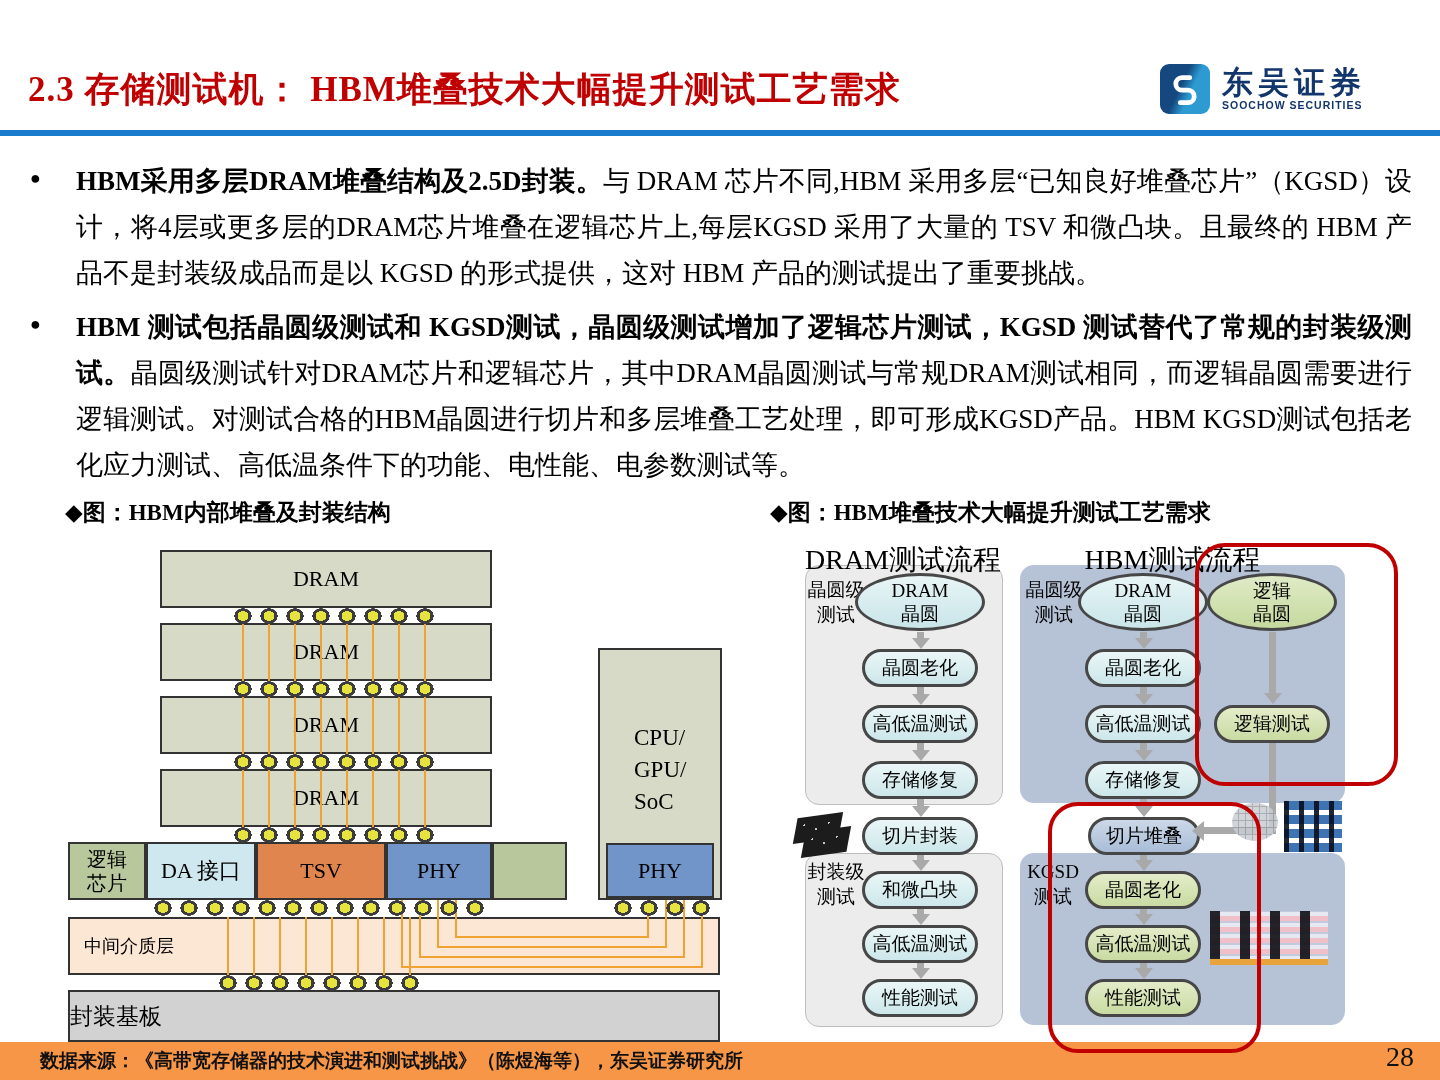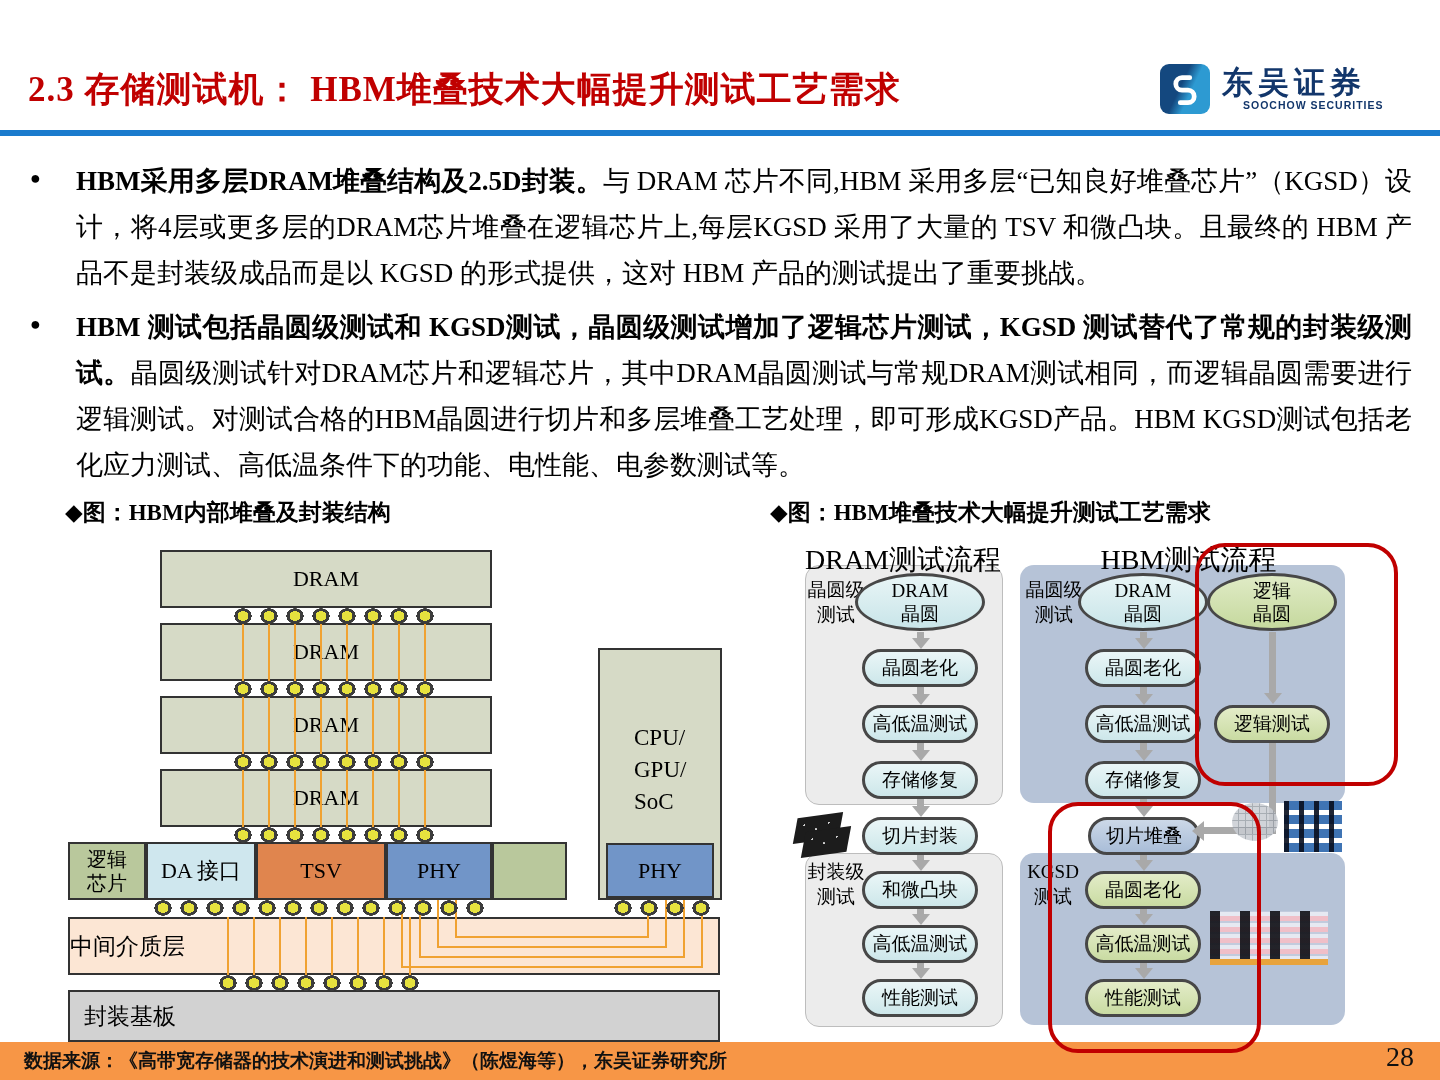--- a/index.html
+++ b/index.html
@@ -8,21 +8,21 @@
     background:#ffffff;font-family:"Liberation Serif","DejaVu Serif",serif;color:#000;
   }
   .abs{position:absolute;}
   .pre{white-space:pre-line;}
   
   .page-title{left:28px;top:66px;font-size:35px;font-weight:bold;color:#C00000;letter-spacing:1px;}
   .header-rule{left:0;top:130px;width:1440px;height:6px;background:#1A7BCD;}
   .logo-wrap{left:1160px;top:64px;display:flex;align-items:center;gap:12px;}
   .logo-icon{width:50px;height:50px;border-radius:9px;background:linear-gradient(115deg,#14487f 42%,#2d9ad2 60%);display:flex;align-items:center;justify-content:center;}
   .logo-cn{font-size:31px;font-weight:bold;color:#12366b;letter-spacing:5px;line-height:32px;font-family:"Liberation Sans",sans-serif;}
-  .logo-en{font-size:10.5px;font-weight:bold;color:#12366b;letter-spacing:1px;line-height:13px;font-family:"Liberation Sans",sans-serif;margin-left:21px;}
+  .logo-en{font-size:10.5px;font-weight:bold;color:#12366b;letter-spacing:1px;line-height:13px;font-family:"Liberation Sans",sans-serif;}
   
   .bullets{left:30px;top:158px;width:1382px;}
   .bullet{display:flex;margin-bottom:8px;}
   .bullet .dot{width:46px;font-size:18px;padding-top:10px;flex:none;}
   .bullet p{margin:0;font-size:27px;line-height:46px;text-align:justify;}
   .bullet b{font-weight:bold;}
   
   .fig-caption{font-size:23px;font-weight:bold;}
   
   .ldbox{position:absolute;border:2px solid #333;box-sizing:border-box;display:flex;align-items:center;justify-content:center;font-size:22px;text-align:center;z-index:1;}
@@ -68,21 +68,21 @@
     background-image:radial-gradient(1.5px 1.5px at 8px 8px,#cfcfcf 0 60%,transparent 70%),radial-gradient(1.5px 1.5px at 20px 14px,#cfcfcf 0 60%,transparent 70%),radial-gradient(1.5px 1.5px at 32px 9px,#cfcfcf 0 60%,transparent 70%);}
   .wafer-icon{position:absolute;width:46px;height:38px;border-radius:50%;background:#c9cdd3;opacity:.85;z-index:3;
     background-image:repeating-linear-gradient(90deg,transparent 0 6px,#9aa0a8 6px 7px),repeating-linear-gradient(0deg,transparent 0 6px,#9aa0a8 6px 7px);}
   .modules-icon{position:absolute;z-index:3;
     background-image:repeating-linear-gradient(90deg,rgba(8,14,30,.9) 0 5px,transparent 5px 15px),repeating-linear-gradient(0deg,#3f74b4 0 9px,#ffffff 9px 14px);}
   .xsection-icon{position:absolute;z-index:3;
     background-image:repeating-linear-gradient(90deg,rgba(18,18,24,.92) 0 10px,transparent 10px 30px),repeating-linear-gradient(0deg,#f0bfc8 0 5px,#e6e9f2 5px 9px,#c2cbdd 9px 11px);}
   .xsection-icon .base{position:absolute;left:0;right:0;bottom:0;height:6px;background:#e8a33c;}
   
   .footer-bar{left:0;top:1042px;width:1440px;height:38px;background:#F79646;display:flex;align-items:center;z-index:5;}
-  .footer-text{font-size:19px;font-weight:bold;color:#111;padding-left:24px;}
+  .footer-text{font-size:19px;font-weight:bold;color:#111;padding-left:40px;}
   .page-num{position:absolute;right:26px;top:1041px;font-size:28px;color:#111;z-index:6;}
 </style>
 </head>
 <body>
 
 <div class="abs page-title">2.3 存储测试机： HBM堆叠技术大幅提升测试工艺需求</div>
 
 <div class="abs logo-wrap">
   <div class="logo-icon">
     <svg width="38" height="38" viewBox="0 0 64 64">
@@ -138,40 +138,40 @@
     <span class="pre" style="padding:72px 0 0 34px;font-size:23px;line-height:32px;text-align:left;display:block;">CPU/
 GPU/
 SoC</span>
   </div>
   <div class="ldbox bluebx" style="left:541px;top:303px;width:108px;height:55px;">PHY</div>
 
   <div class="bumps" style="left:85px;top:360px;width:340px;"></div>
   <div class="bumps" style="left:545px;top:360px;width:104px;"></div>
 
   <div class="ldbox peach" style="left:3px;top:377px;width:652px;height:58px;justify-content:flex-start;">
-    <span style="font-size:23px;">中间介质层</span>
+    <span style="padding-left:14px;font-size:18px;">中间介质层</span>
   </div>
 
   <div class="tsv-lines" style="left:150px;top:377px;width:210px;height:73px;"></div>
   <div class="route" style="left:336px;top:360px;width:298px;height:66px;"></div>
   <div class="route" style="left:354px;top:360px;width:262px;height:56px;"></div>
   <div class="route" style="left:372px;top:360px;width:226px;height:46px;"></div>
   <div class="route" style="left:390px;top:360px;width:190px;height:36px;"></div>
 
   <div class="bumps" style="left:150px;top:435px;width:210px;"></div>
 
   <div class="ldbox graybx" style="left:3px;top:450px;width:652px;height:52px;justify-content:flex-start;">
-    <span style="padding-left:14px;font-size:23px;">封装基板</span>
+    <span style="font-size:23px;">封装基板</span>
   </div>
 </div>
 
 <div class="abs" style="left:770px;top:535px;width:670px;height:545px;">
 
   <div class="flow-title" style="left:35px;top:6px;width:196px;">DRAM测试流程</div>
-  <div class="flow-title" style="left:296px;top:6px;width:245px;">HBM测试流程</div>
+  <div class="flow-title" style="left:280px;top:6px;width:245px;">HBM测试流程</div>
 
   <div class="flow-panel panel-gray" style="left:35px;top:30px;width:196px;height:238px;"></div>
   <div class="flow-panel panel-gray" style="left:35px;top:318px;width:196px;height:172px;"></div>
   <div class="flow-panel panel-blue" style="left:250px;top:30px;width:325px;height:238px;"></div>
   <div class="flow-panel panel-blue" style="left:250px;top:318px;width:325px;height:172px;"></div>
 
   <div class="stage-label pre" style="left:34px;top:42px;width:64px;">晶圆级
 测试</div>
   <div class="stage-label pre" style="left:34px;top:324px;width:64px;">封装级
 测试</div>

